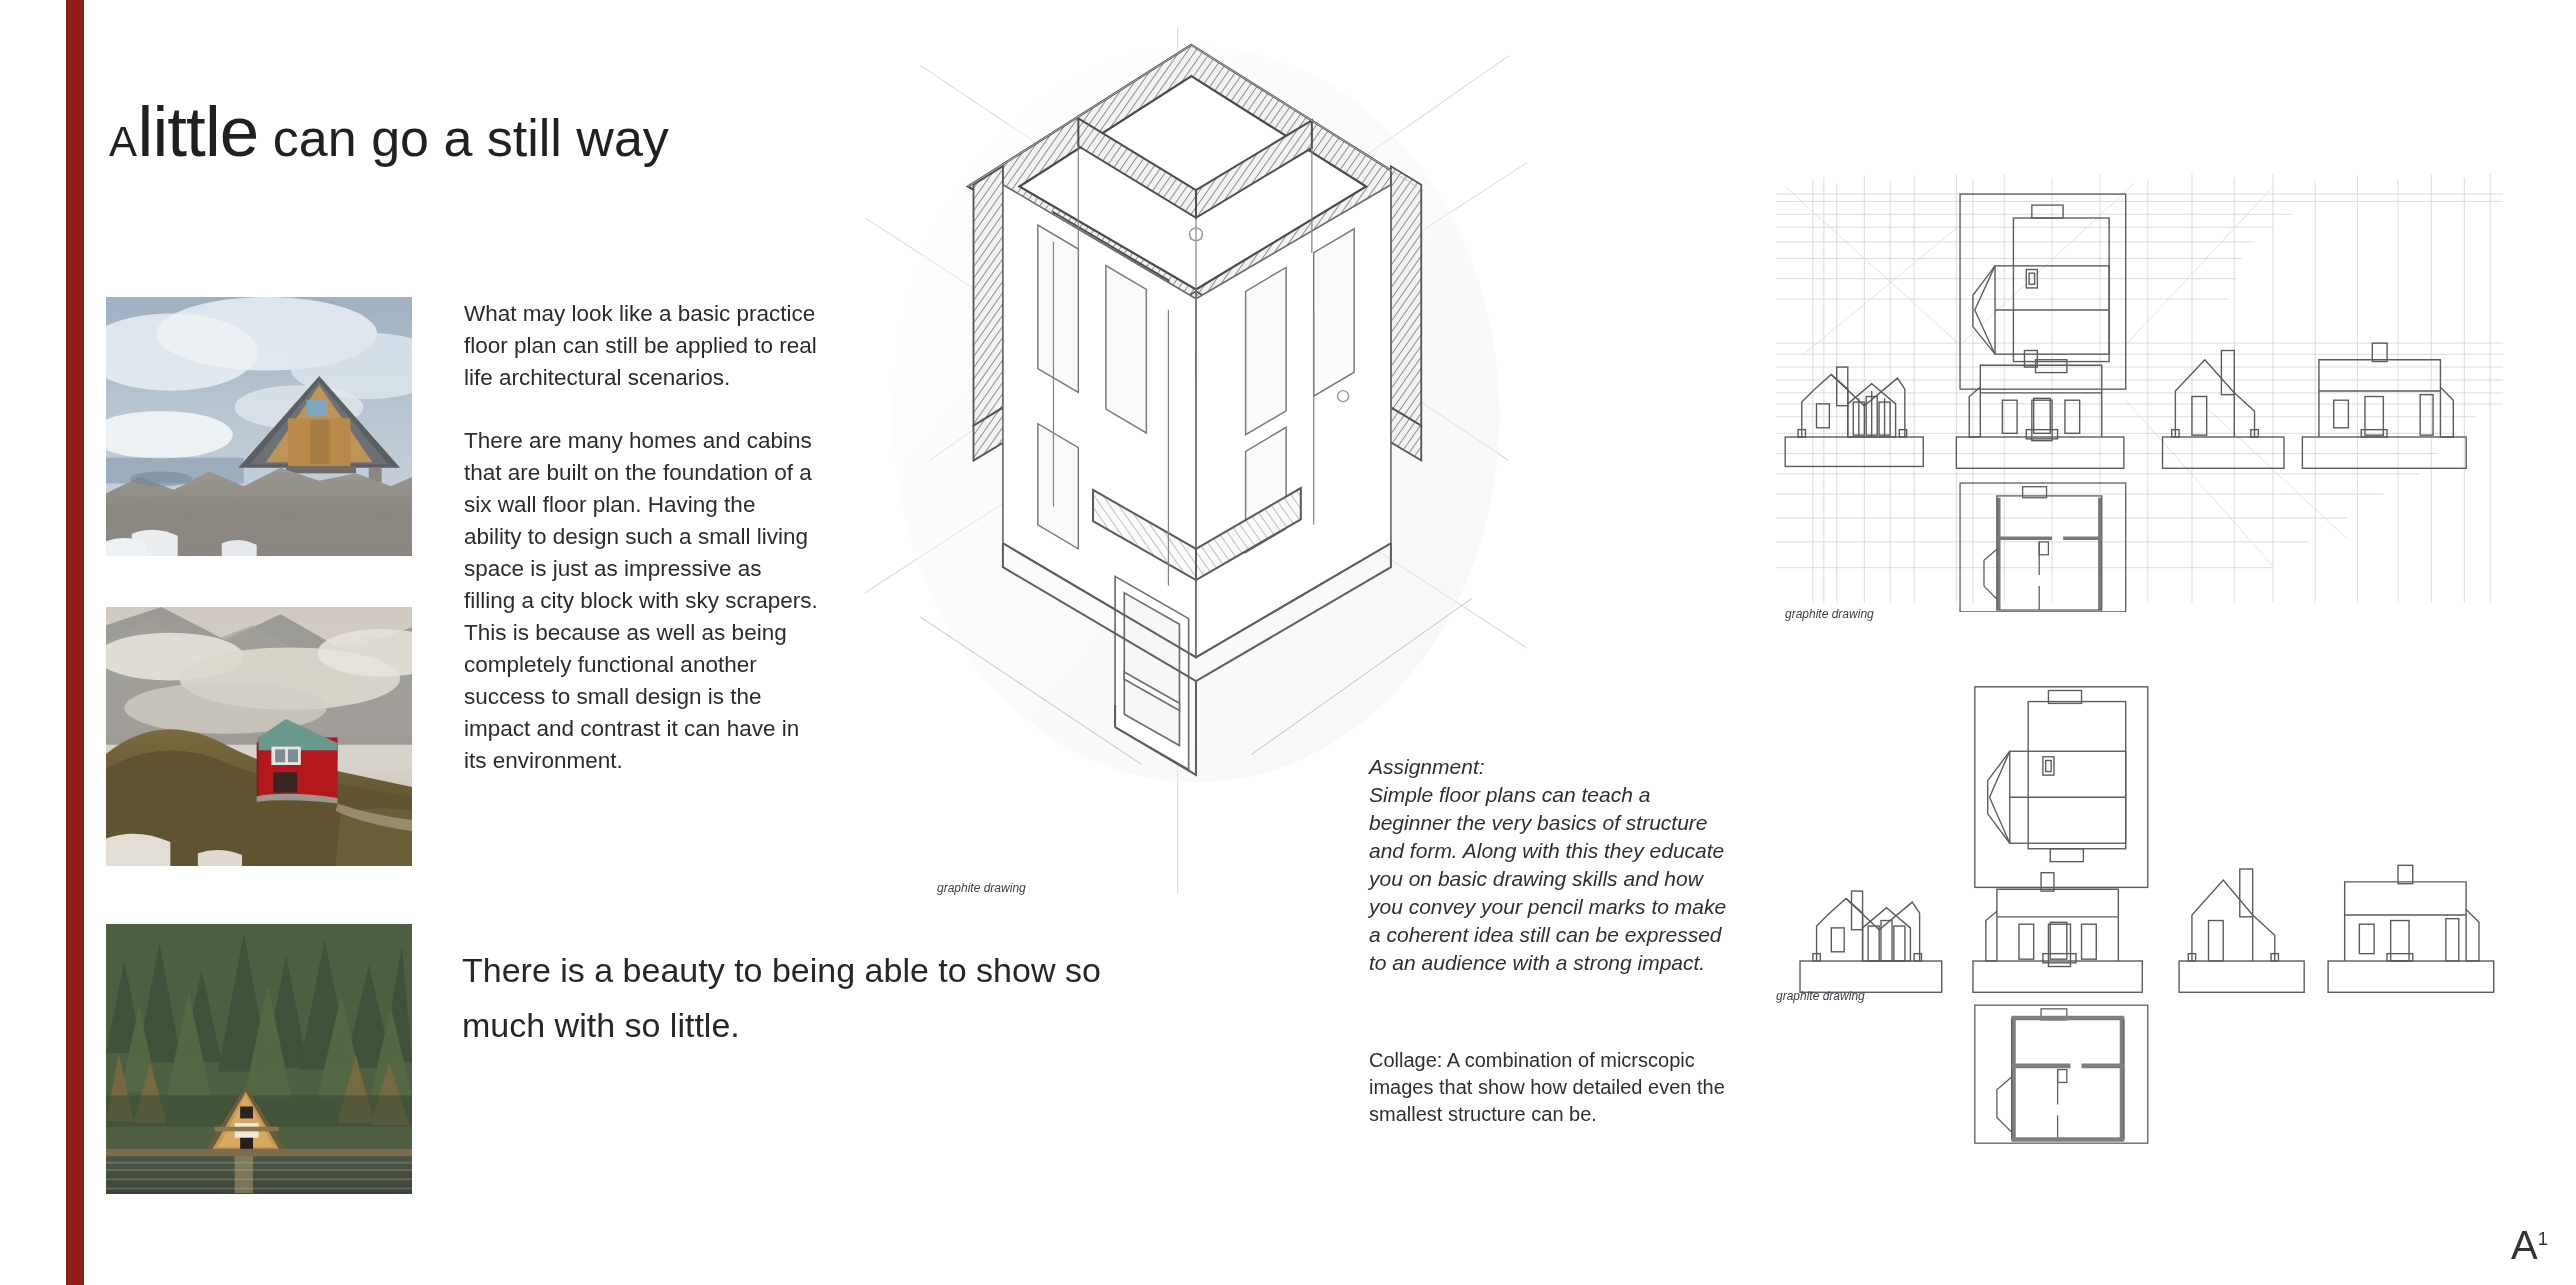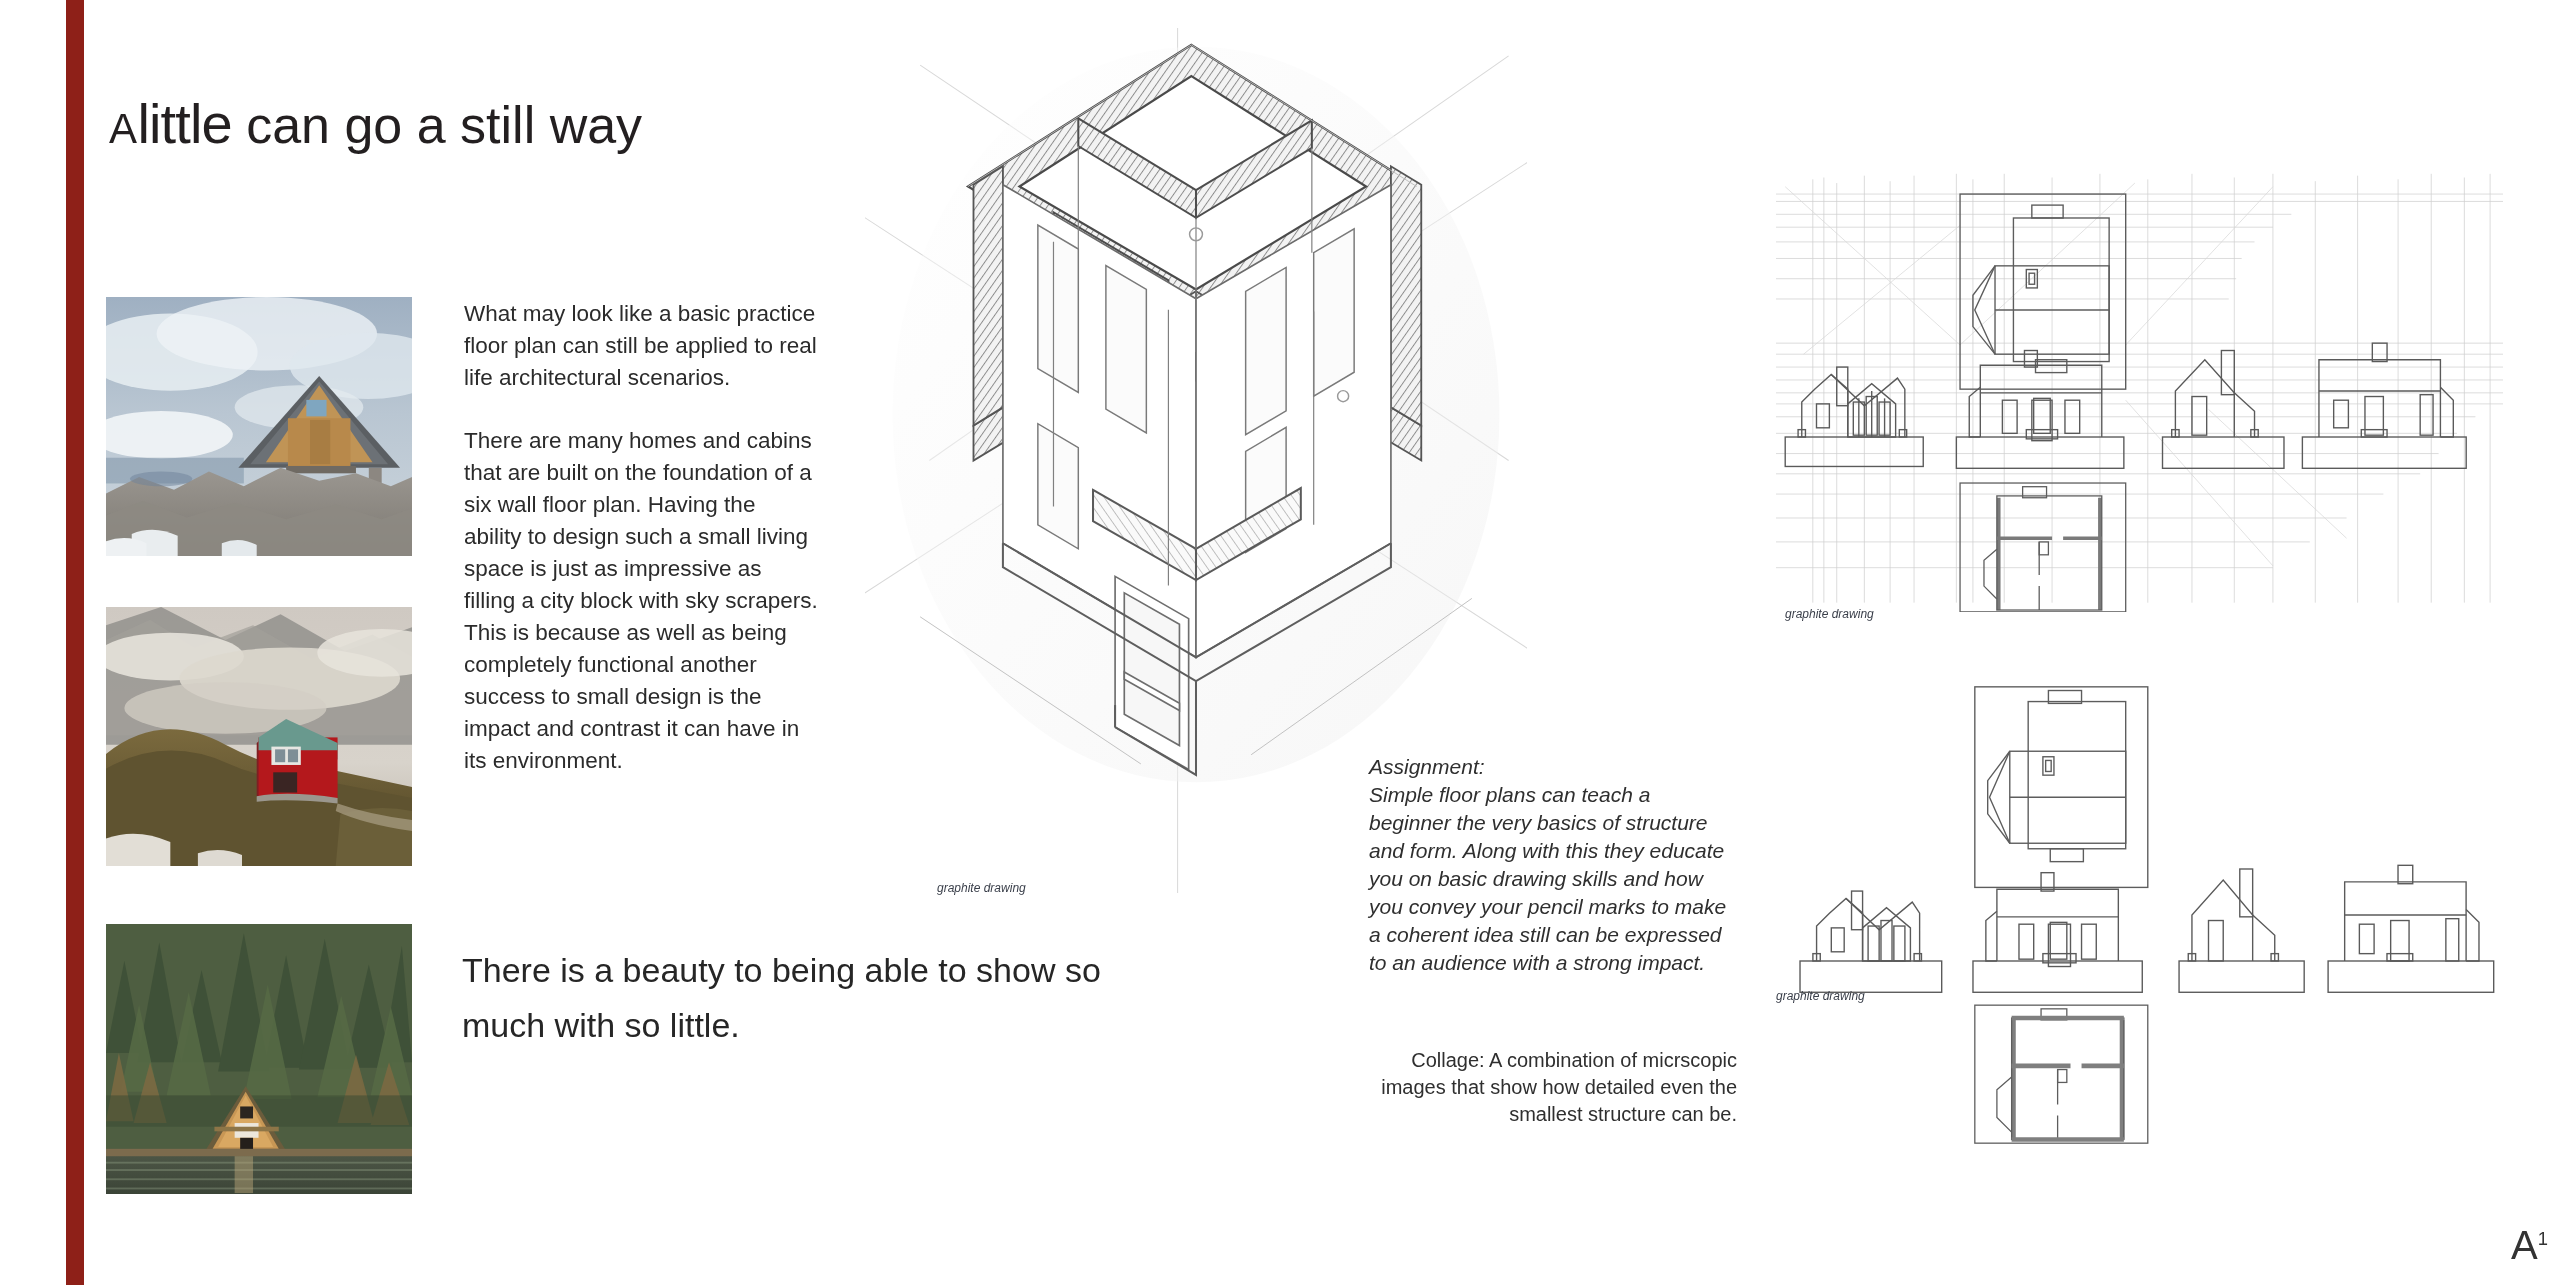--- a/index.html
+++ b/index.html
@@ -10,21 +10,21 @@
   }
   .page{position:absolute;inset:0;background:#ffffff;}
 
   
   .spine{position:absolute;left:66px;top:0;width:17.5px;height:1285px;background:#8e2018;}
 
   
   .title{position:absolute;left:109px;top:96px;white-space:nowrap;
          font-weight:300;color:#231f20;line-height:1;}
   .title .t-a{font-size:42px;letter-spacing:0.5px;vertical-align:baseline;}
-  .title .t-big{font-size:56px;letter-spacing:-0.9px;vertical-align:baseline;}
+  .title .t-big{font-size:71px;letter-spacing:-0.9px;vertical-align:baseline;}
   .title .t-rest{font-size:52px;letter-spacing:0px;vertical-align:baseline;}
 
   
   .photo{position:absolute;left:106px;width:306px;height:auto;overflow:hidden;}
   .photo .frame{width:306px;height:100%;position:relative;overflow:hidden;display:block;}
   #photo-1{top:297px;height:259px;}
   #photo-2{top:607px;height:259px;}
   #photo-3{top:924px;height:270px;}
 
   
@@ -43,21 +43,21 @@
   #cap-iso{left:937px;top:881px;}
   #cap-collage-top{left:1785px;top:607px;}
   #cap-collage-bottom{left:1776px;top:989px;}
 
   
   .note{position:absolute;left:1369px;width:368px;}
   .note p{margin:0;}
   #assignment{top:753px;}
   #assignment .lead,#assignment p{font-style:italic;font-size:21px;line-height:28px;color:#2f2f2f;}
   #collage{top:1047px;}
-  #collage p{font-size:20px;line-height:27px;color:#2f2f2f;text-align:right;}
+  #collage p{font-size:20px;line-height:27px;color:#2f2f2f;}
 
   
   .collage{position:absolute;}
   #collage-top{left:1776px;top:170px;width:727px;height:442px;}
   #collage-bottom{left:1776px;top:685px;width:727px;height:460px;}
   .collage svg{width:100%;height:100%;display:block;}
 
   
   .folio{position:absolute;right:28px;bottom:16.6px;font-size:40px;font-weight:300;color:#333;margin-left:12px;}
   .folio sup{font-size:18.4px;vertical-align:super;}

